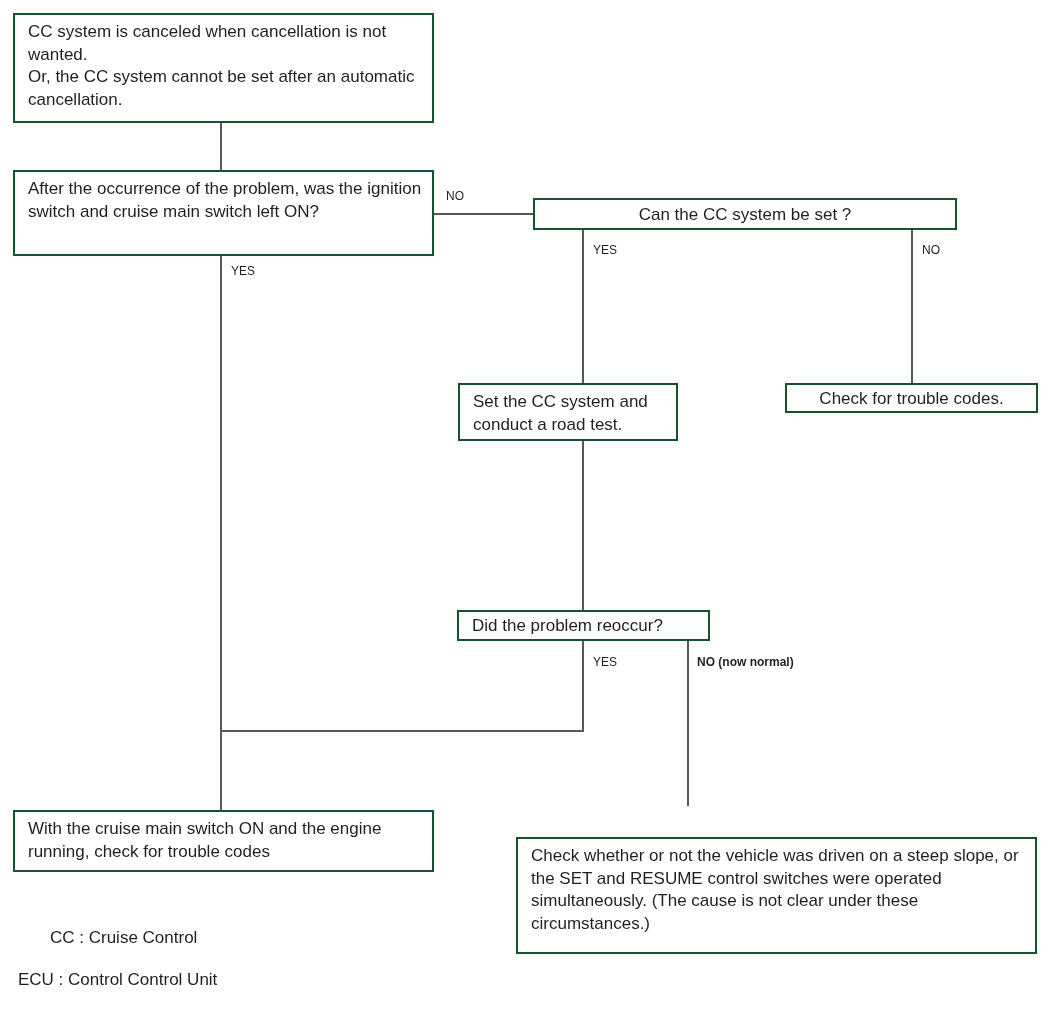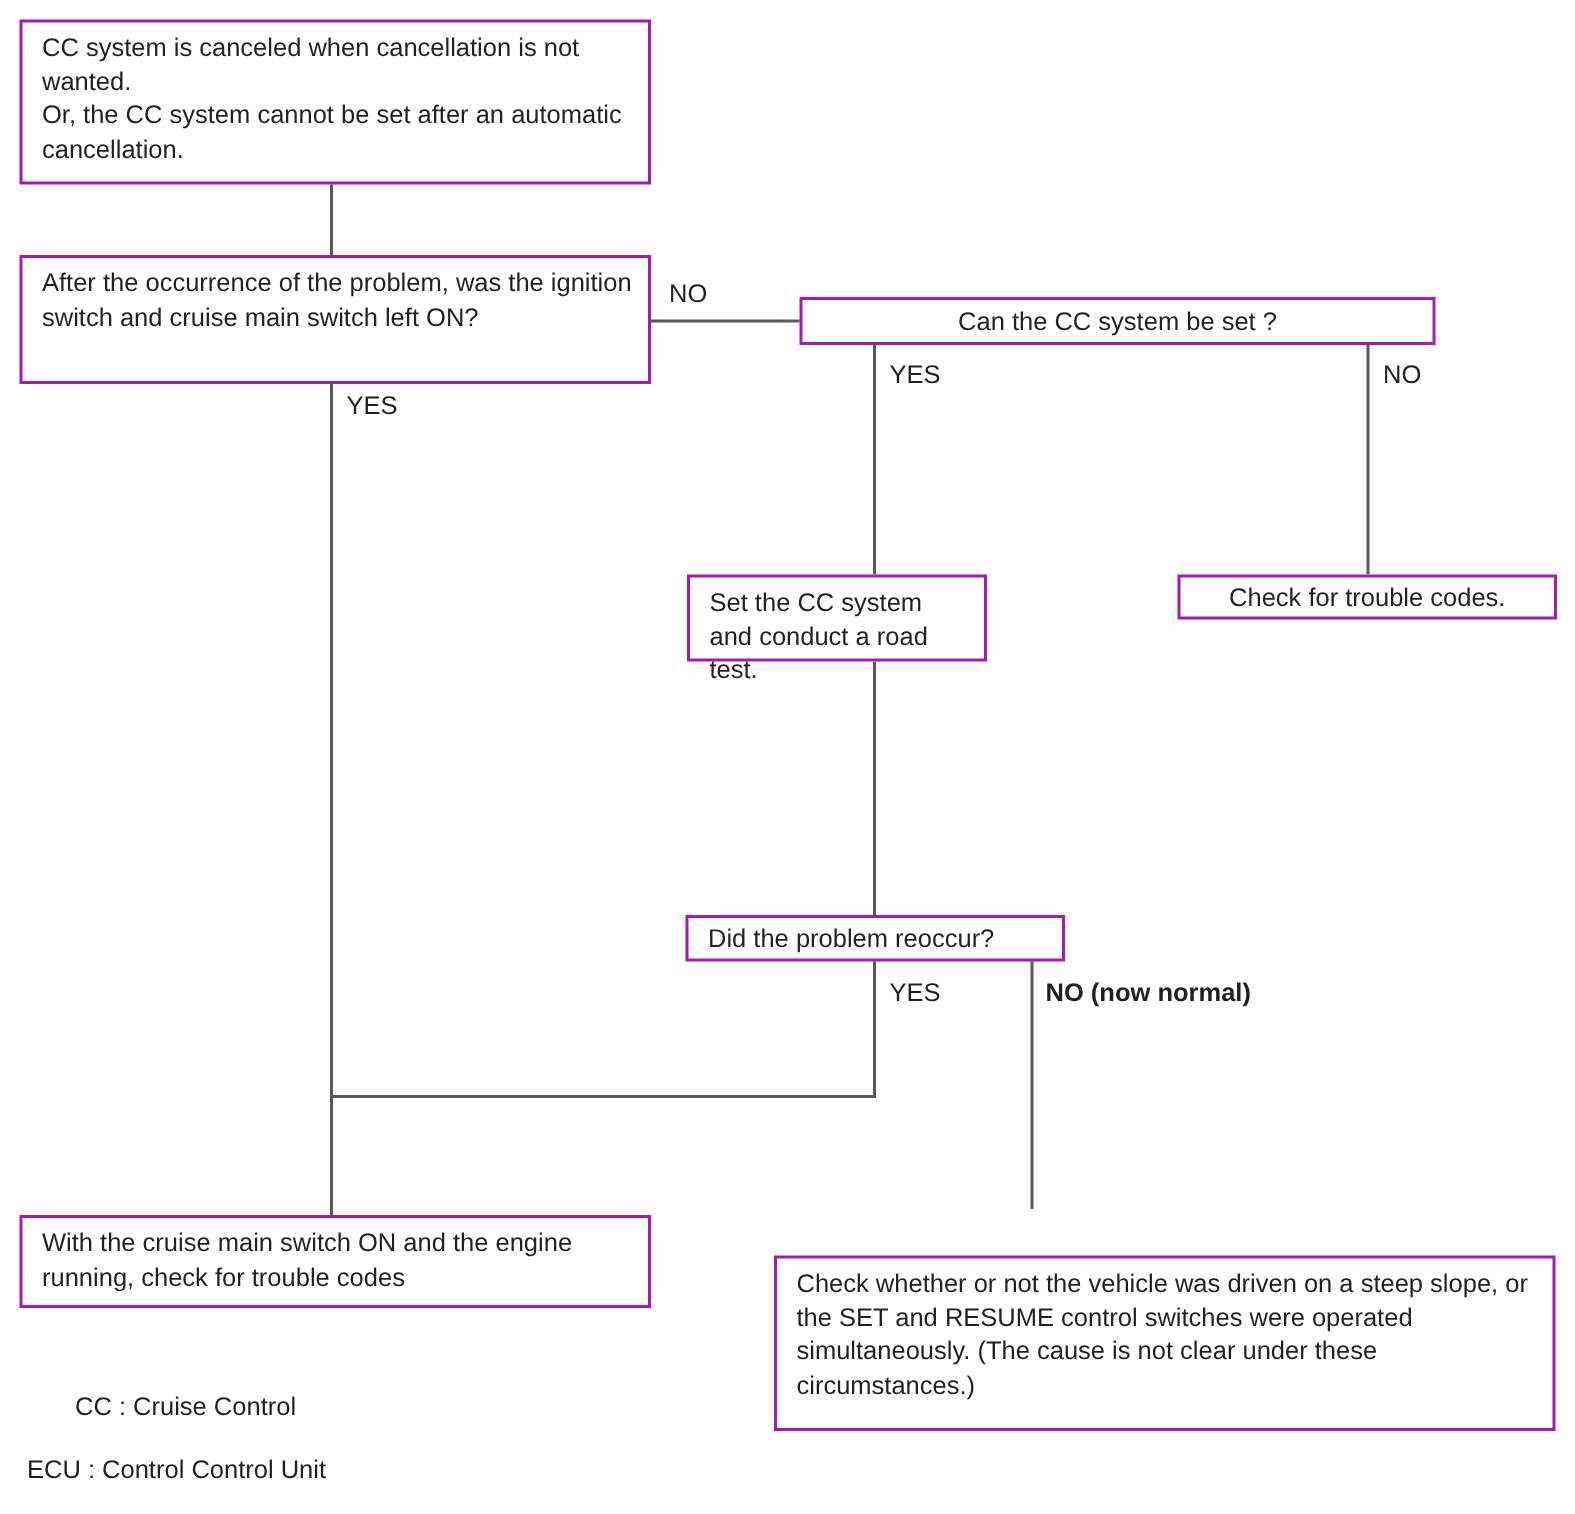--- a/index.html
+++ b/index.html
@@ -14,41 +14,41 @@
   #canvas {
     position: relative;
     width: 1050px;
     height: 1009px;
     background: #ffffff;
     overflow: hidden;
   }
   .node {
     position: absolute;
     box-sizing: border-box;
-    border: 2px solid #a21caf;
+    border: 2px solid #14532d;
     background: #ffffff;
     font-size: 17px;
     line-height: 22.5px;
     color: #231f20;
     padding: 6px 10px 6px 13px;
     white-space: pre-line;
   }
   .node.center {
     text-align: center;
     padding-left: 10px;
   }
   .edge {
     position: absolute;
     background: #58585a;
   }
   .edge.v { width: 2px; }
   .edge.h { height: 2px; }
   .edge-label {
     position: absolute;
-    font-size: 17px;
+    font-size: 12px;
     line-height: 20px;
     color: #231f20;
     white-space: nowrap;
   }
   .legend {
     position: absolute;
     font-size: 17px;
     line-height: 26px;
     color: #231f20;
     white-space: pre-line;
@@ -76,21 +76,21 @@
 
   <div class="edge v" style="left:687px; top:640px; height:166px;"></div>
 
   <div class="node" style="left:13px; top:13px; width:421px; height:110px;">CC system is canceled when cancellation is not wanted.
 Or, the CC system cannot be set after an automatic cancellation.</div>
 
   <div class="node" style="left:13px; top:170px; width:421px; height:86px;">After the occurrence of the problem, was the ignition switch and cruise main switch left ON?</div>
 
   <div class="node center" style="left:533px; top:198px; width:424px; height:32px; padding-top:4px;">Can the CC system be set ?</div>
 
-  <div class="node" style="left:458px; top:383px; width:200px; height:58px;">Set the CC system and conduct a road test.</div>
+  <div class="node" style="left:458px; top:383px; width:220px; height:58px;">Set the CC system and conduct a road test.</div>
 
   <div class="node center" style="left:785px; top:383px; width:253px; height:30px; padding-top:3px;">Check for trouble codes.</div>
 
   <div class="node" style="left:457px; top:610px; width:253px; height:31px; padding-top:3px;">Did the problem reoccur?</div>
 
   <div class="node" style="left:13px; top:810px; width:421px; height:62px;">With the cruise main switch ON and the engine running, check for trouble codes</div>
 
   <div class="node" style="left:516px; top:806px; width:521px; height:117px;margin-top:31px;">Check whether or not the vehicle was driven on a steep slope, or the SET and RESUME control switches were operated simultaneously. (The cause is not clear under these circumstances.)</div>
 
   <div class="edge-label" style="left:446px; top:186px;">NO</div>

